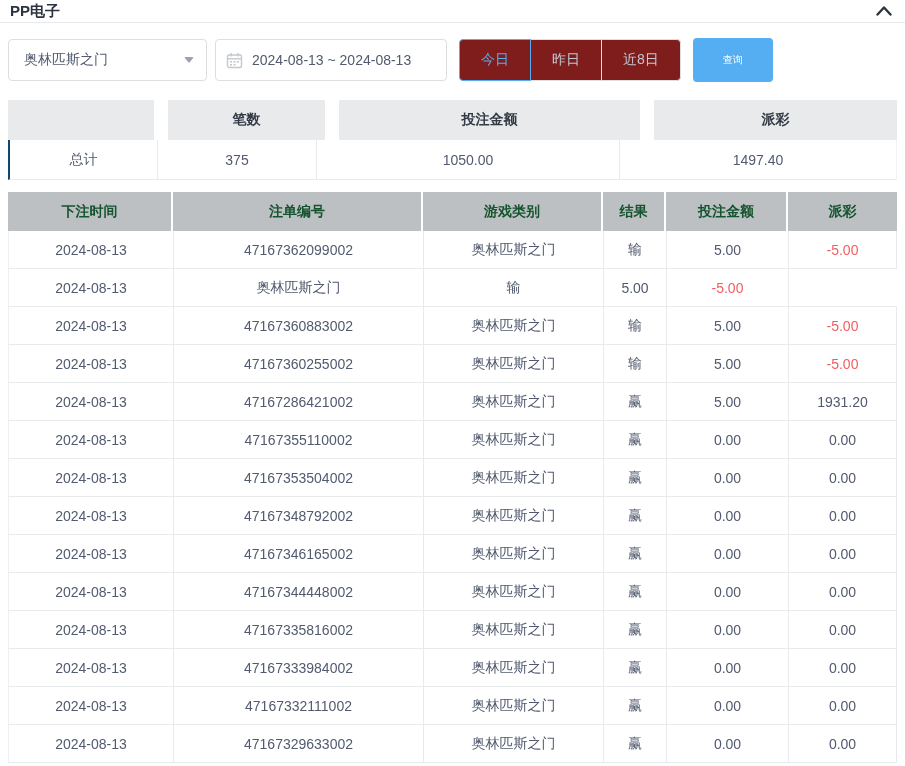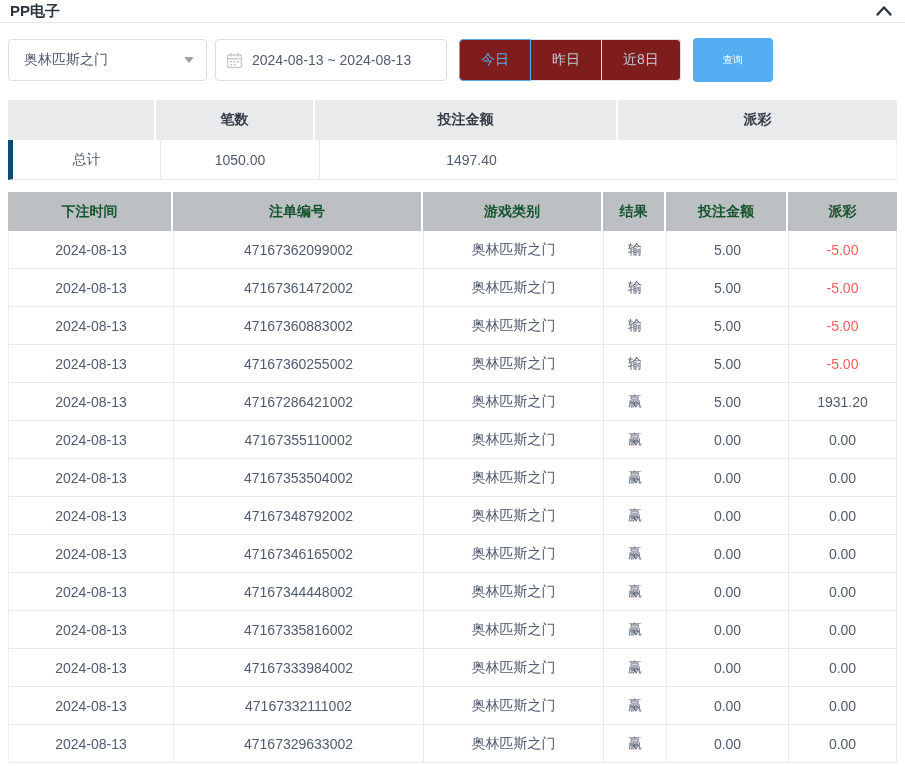--- a/index.html
+++ b/index.html
@@ -41,28 +41,28 @@
   .radio-btn:first-child { border-radius:4px 0 0 4px; margin-left:0; }
   .radio-btn:last-child { border-radius:0 4px 4px 0; }
   .radio-btn.active { color:var(--accent,#55adf2); border-color:var(--accent,#55adf2); z-index:1; }
   .query-btn {
     margin-left:12px; width:80px; height:44px; background:var(--accent,#55adf2); color:#fff;
     border:none; border-radius:4px; font-size:10px; cursor:pointer;
     display:flex; align-items:center; justify-content:center;
   }
   
   .summary { margin:18px 8px 0 8px; width:889px; }
-  .summary-head { display:grid; grid-template-columns:148px 159px 303px 1fr; }
+  .summary-head { display:grid; grid-template-columns:148px 159px 303px 1fr;gap:12px; }
   .summary-head .s-hcell {
     background:#e9eaec; height:40px; display:flex; align-items:center; justify-content:center;
     font-weight:bold; color:#333a45; border-right:2px solid #fff;
   }
   .summary-head .s-hcell:last-child { border-right:none; }
   .summary-row { display:grid; grid-template-columns:148px 159px 303px 1fr;
-    border-bottom:1px solid #e8eaec; border-left:5px solid #0c4a6e; border-right:1px solid #f2f3f5; }
+    border-bottom:1px solid #e8eaec; border-left:2px solid #0c4a6e; border-right:1px solid #f2f3f5; }
   .summary-row .s-cell {
     height:39px; display:flex; align-items:center; justify-content:center;
     color:#515a6e; border-right:1px solid #e8eaec;
   }
   .summary-row .s-cell:last-child { border-right:none; }
   
   .bet-table { margin:12px 8px 0 8px; width:889px; }
   .t-head { display:grid; grid-template-columns:165px 250px 180px 63px 122px 1fr; }
   .t-hcell {
     background:var(--table-head,#bdc0c3); color:#14532d; font-weight:bold; height:39px;
@@ -128,20 +128,21 @@
 
   <div class="summary">
     <div class="summary-head">
       <div class="s-hcell"></div>
       <div class="s-hcell">笔数</div>
       <div class="s-hcell">投注金额</div>
       <div class="s-hcell">派彩</div>
     </div>
     <div class="summary-row">
       <div class="s-cell">总计</div>
+      <div class="s-cell">375</div>
       <div class="s-cell">1050.00</div>
       <div class="s-cell">1497.40</div>
     </div>
   </div>
 
   <div class="bet-table">
     <div class="t-head">
       <div class="t-hcell">下注时间</div>
       <div class="t-hcell">注单编号</div>
       <div class="t-hcell">游戏类别</div>
@@ -155,21 +156,20 @@
           <div class="t-cell">2024-08-13</div>
           <div class="t-cell">47167362099002</div>
           <div class="t-cell">奥林匹斯之门</div>
           <div class="t-cell">输</div>
           <div class="t-cell">5.00</div>
           <div class="t-cell neg">-5.00</div>
         </div>
 
         <div class="t-row">
           <div class="t-cell">2024-08-13</div>
-          <div class="t-cell">47167361472002</div>
           <div class="t-cell">奥林匹斯之门</div>
           <div class="t-cell">输</div>
           <div class="t-cell">5.00</div>
           <div class="t-cell neg">-5.00</div>
         </div>
 
         <div class="t-row">
           <div class="t-cell">2024-08-13</div>
           <div class="t-cell">47167360883002</div>
           <div class="t-cell">奥林匹斯之门</div>

